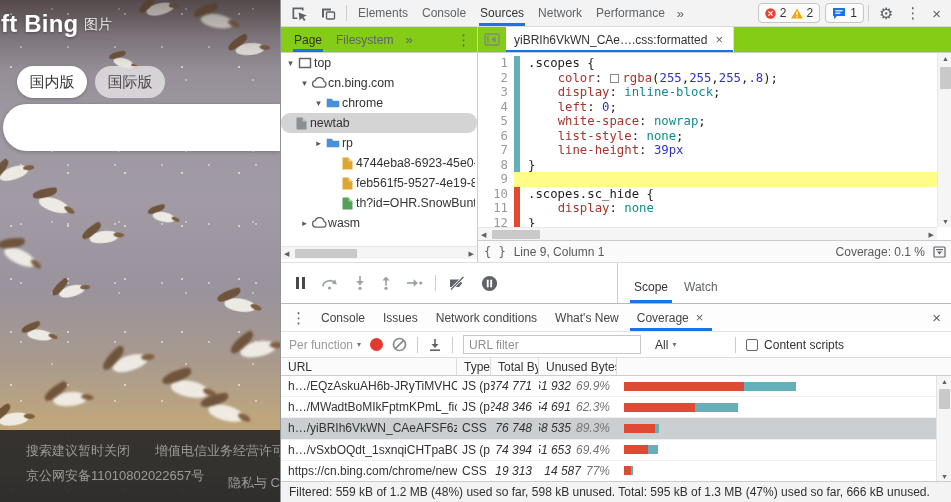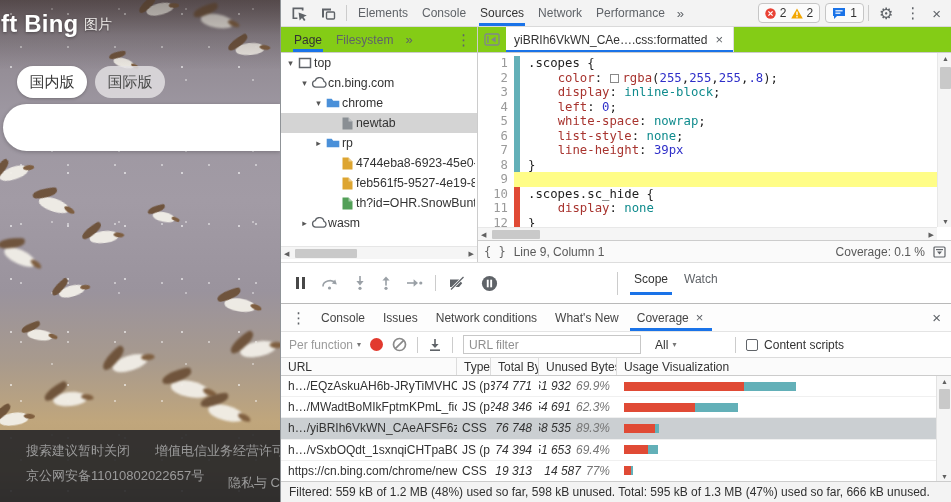--- a/index.html
+++ b/index.html
@@ -104,21 +104,21 @@
         margin:0 3px 0 1px;vertical-align:-1px;}
   .vscroll{position:absolute;left:459px;top:0;width:15px;height:174px;background:#f5f5f5;border-left:1px solid #e8e8e8;}
   .vscroll .thumb{position:absolute;left:2px;width:11px;background:#c9c9c9;border-radius:1px;}
   .ed-hscroll{position:absolute;left:0;top:174px;width:459px;height:13px;background:#f5f5f5;border-top:1px solid #e8e8e8;}
   .statusbar{position:absolute;left:0;top:187px;width:474px;height:22px;background:#fafafa;
         border-top:1px solid #ccc;display:flex;align-items:center;color:#5a5a5a;padding:0 6px;gap:8px;}
   .braces{font-family:"DejaVu Sans Mono",monospace;color:#666;font-size:12px;}
 
   
   .dbgrow{position:absolute;left:0;top:262px;width:100%;height:41px;background:#fff;
-        border-top:1px solid #ddd;display:flex;align-items:center;}
+        border-top:1px solid #ddd;display:flex;}
   .dbg-left{width:336px;display:flex;align-items:center;gap:2px;padding-left:8px;}
   .dbg-left .icon{padding:0 6px;cursor:pointer;}
   .dbg-right{flex:1;border-left:1px solid #ccc;display:flex;align-items:flex-end;padding-left:8px;}
   .side-tab{position:relative;padding:0 8px 9px;color:#5f6368;cursor:pointer;}
   .side-tab.active{color:#333;}
   .side-tab.active::after{content:"";position:absolute;left:4px;right:4px;bottom:0;height:3px;background:#1a73e8;}
 
   
   .drawer{position:absolute;left:0;top:303px;width:100%;height:199px;border-top:1px solid #b9b9b9;background:#fff;}
   .drawer-tabs{position:absolute;left:0;top:0;width:100%;height:28px;background:#fdfdfd;
@@ -318,21 +318,21 @@
           </div>
           <div class="trow" style="padding-left: 32px;">
             <span class="tarrow">▾</span>
             <span class="ticon">
               <svg width="14" height="12">
                 <path d="M.7 1.7h5l1.5 2h6.1v6.6H.7z" fill="#4a90d9"></path>
               </svg>
             </span>
             <span class="tlabel">chrome</span>
           </div>
-          <div class="trow sel" style="padding-left: 46px;">
+          <div class="trow sel" style=" border-radius: 9px;">
             <span class="tarrow"></span>
             <span class="ticon">
               <svg width="11" height="13">
                 <path d="M.5.5h6l4 4v8h-10z" fill="#8a8f94"></path>
                 <path d="M6.5.5l4 4h-4z" fill="rgba(255,255,255,.45)"></path>
               </svg>
             </span>
             <span class="tlabel">newtab</span>
           </div>
           <div class="trow" style="padding-left: 32px;">
@@ -551,23 +551,20 @@
           </div>
           <div class="hc" style="left: 176px; width: 34px;">
             <span>Type</span>
           </div>
           <div class="hc" style="left: 210px; width: 48px;">
             <span>Total By…</span>
           </div>
           <div class="hc" style="left: 258px; width: 78px;">
             <span>Unused Bytes</span>
           </div>
-          <div class="hc" style="left: 336px; width: 319px; border-right: none;">
-            <span>Usage Visualization</span>
-          </div>
         </div>
       <div class="cov-rows" id="cov-rows">
           <div class="crow">
             <div class="cc" style="left: 0px; width: 176px; padding-left: 7px;">h…/EQzAskuAH6b-JRyTiMVHCIVSOg4.br.js</div>
             <div class="cc" style="left: 176px; width: 34px; padding-left: 5px;">JS (p…</div>
             <div class="cc r" style="left: 210px; width: 48px; padding-right: 7px;">374 771</div>
             <div class="cc r" style="left: 258px; width: 78px; padding-right: 7px;">
               <span>261 932</span>
               <span class="pct">69.9%</span>
             </div>

